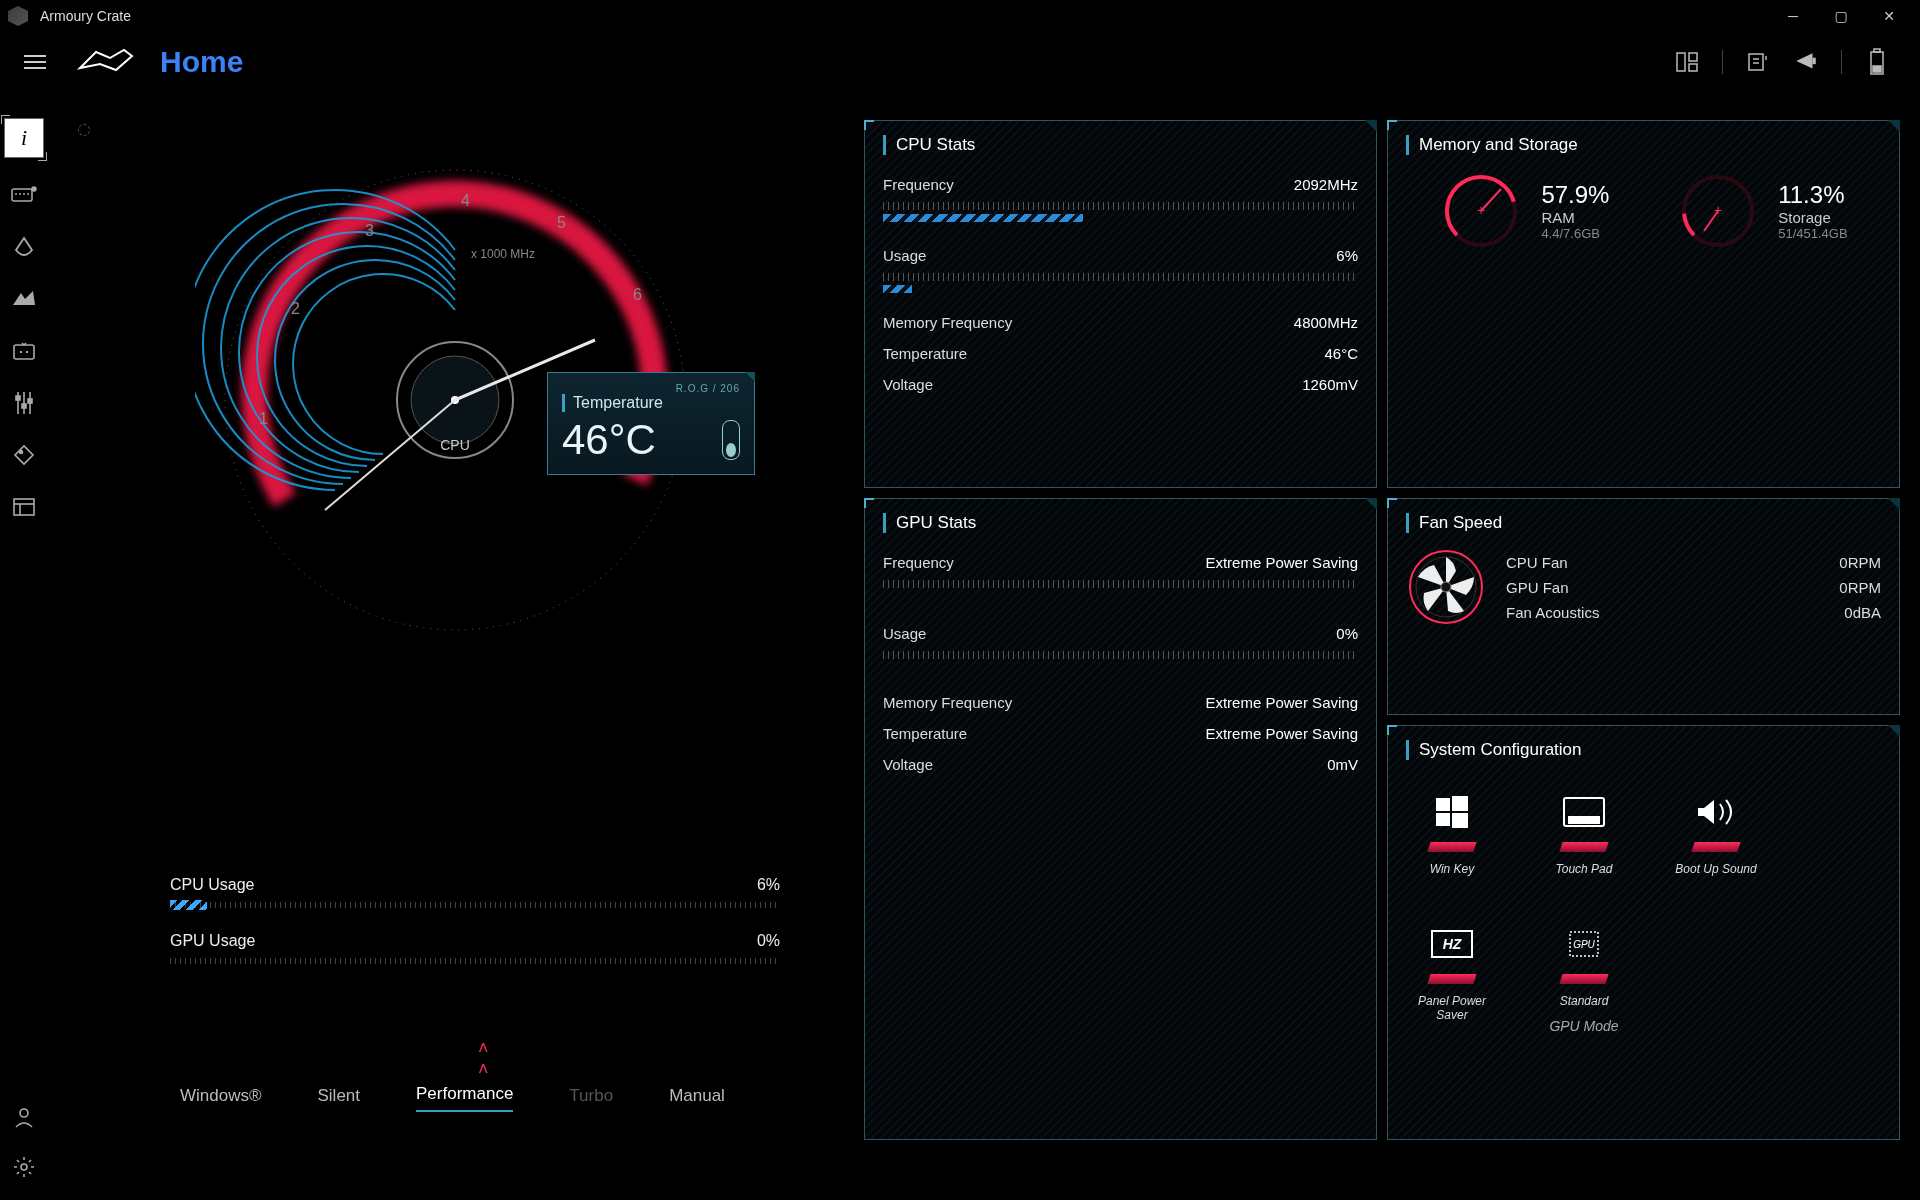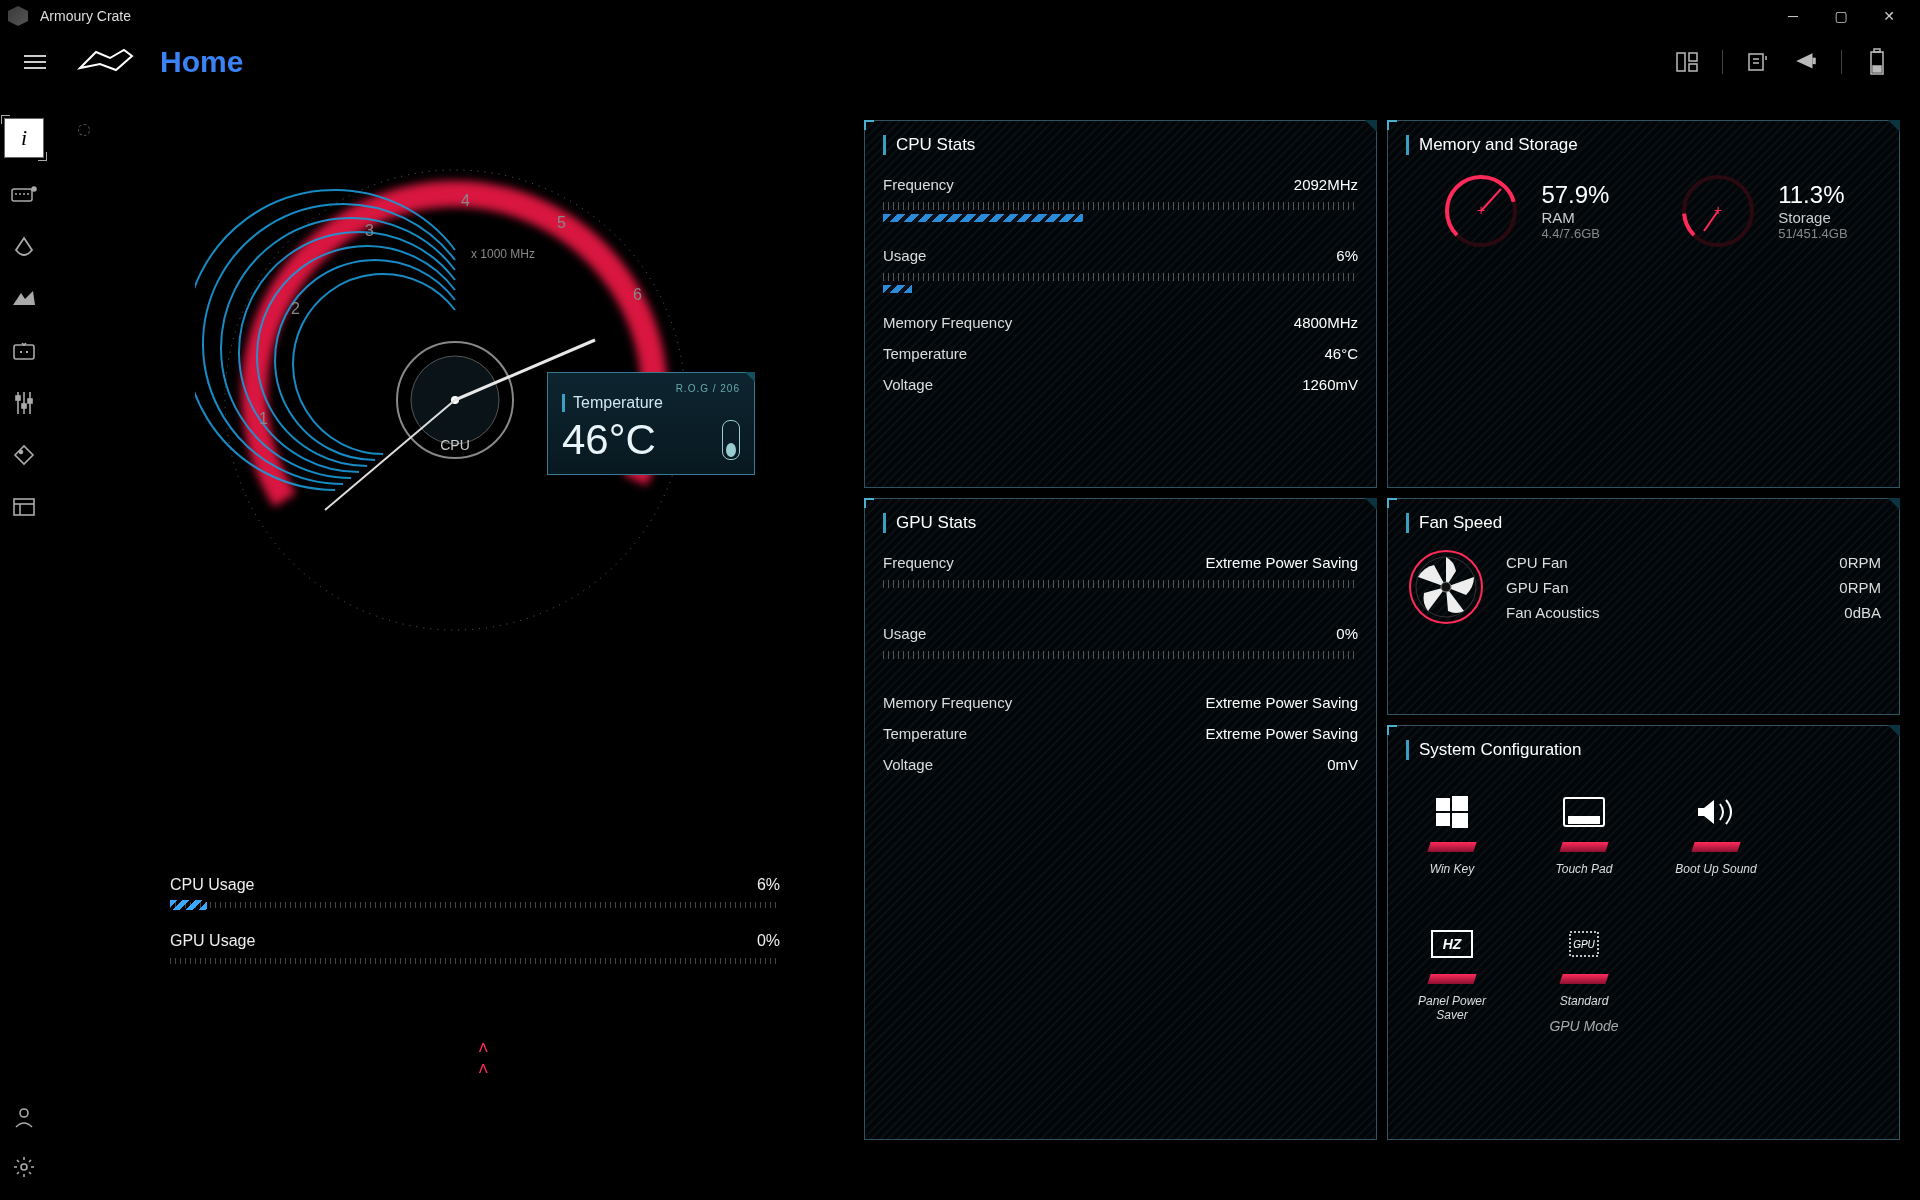--- a/index.html
+++ b/index.html
@@ -303,20 +303,27 @@
             <span>GPU Usage</span>
             <span>0%</span>
           </div>
          <div class="track">
             <div class="fill" style="width:0%"></div>
           </div>
        </div>
      </div>
 
      <div class="mode-indicator">˄<br>˄</div>
+     <div class="modes">
+       <div class="mode">Windows®</div>
+       <div class="mode">Silent</div>
+       <div class="mode active">Performance</div>
+       <div class="mode disabled">Turbo</div>
+       <div class="mode">Manual</div>
+     </div>
   </div>
 
   <div class="right-panels">
 
     <div class="panel cpu-stats">
       <div class="panel-title">CPU Stats</div>
       <div class="stat-row">
           <span class="lbl">Frequency</span>
           <span class="val">2092MHz</span>
         </div>

